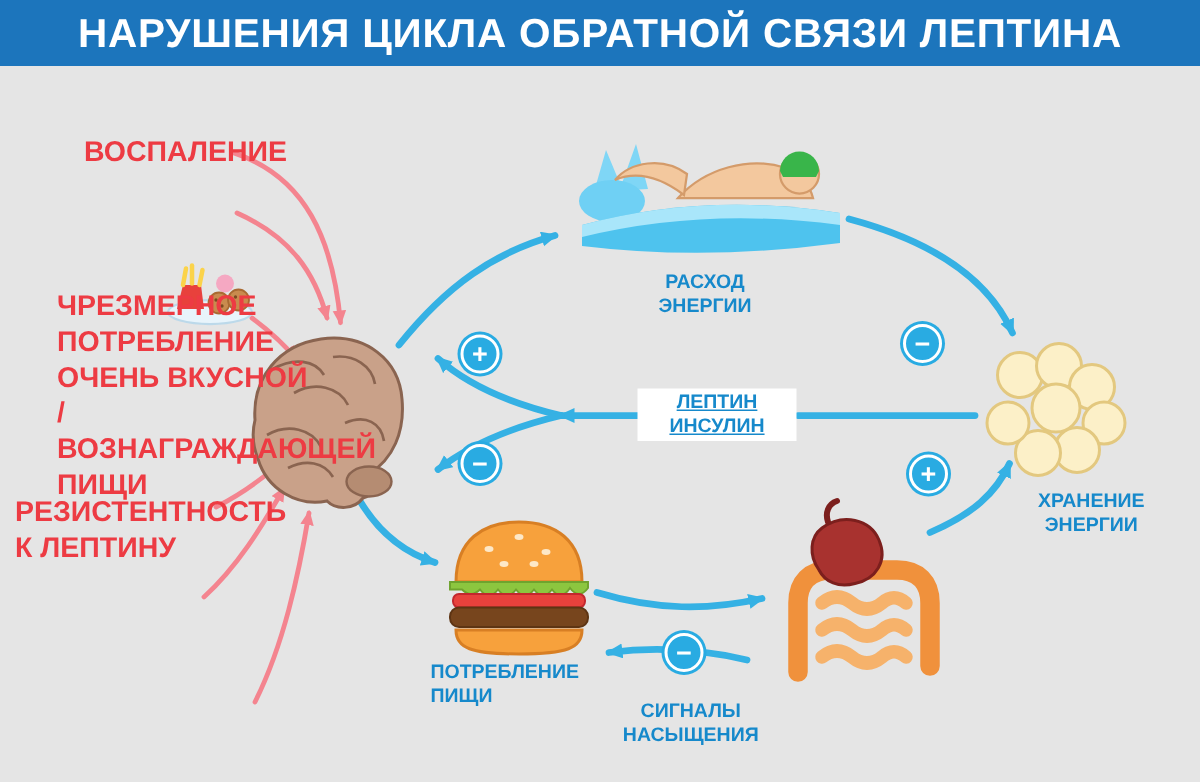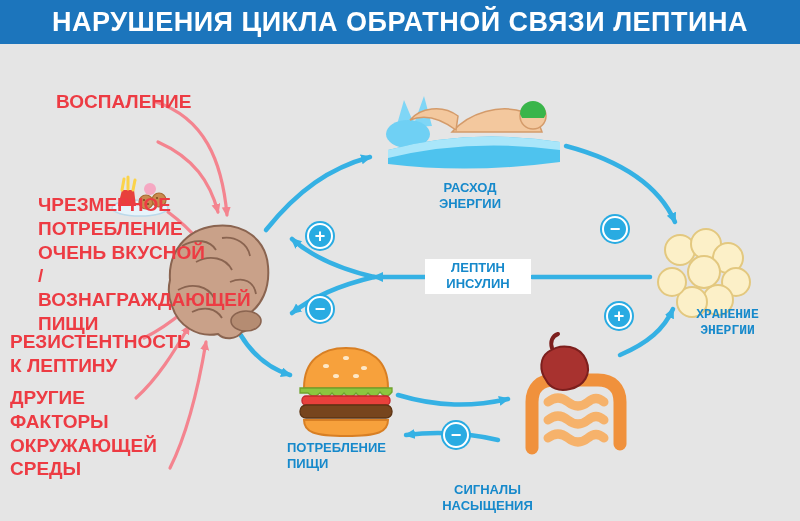--- a/index.html
+++ b/index.html
@@ -35,24 +35,24 @@
   
   #factor-0 { left:56px;  top:90px;  width:110px; }
   #factor-1 { left:42px;  top:122px; width:120px; text-align:center; }
   #factor-2 { left:10px;  top:193px; width:170px;margin-left:28px; }
   #factor-3 { left:10px;  top:330px; width:150px; }
   #factor-4 { left:10px;  top:386px; width:150px; }
   #factor-5 { left:36px;  top:470px; width:200px; }
 
   
   #node-label-0 { left:405px; top:180px; width:130px; }
-  #node-label-1 { left:425px; top:259px; width:106px; }
-  #node-label-2 { left:665px; top:307px; width:125px;font-family:Liberation Mono, monospace; }
+  #node-label-1 { left:425px; top:259px; width:106px;text-decoration:underline; }
+  #node-label-2 { left:665px; top:326px; width:125px; }
   #node-label-3 { left:287px; top:440px; width:130px; text-align:left; }
-  #node-label-4 { left:403px; top:482px; width:115px;margin-left:27px; }
+  #node-label-4 { left:403px; top:466px; width:115px; }
   #node-label-5 { left:582px; top:455px; width:145px; text-align:left; }
 
   
   #badge-0 { left:307px; top:223px; }
   #badge-1 { left:307px; top:296px; }
   #badge-2 { left:602px; top:216px; }
   #badge-3 { left:606px; top:303px; }
   #badge-4 { left:443px; top:422px; }
 </style>
 </head>
@@ -178,23 +178,20 @@
   </svg>
 
   <div class="factor" id="factor-0">ВОСПАЛЕНИЕ</div>
   <div class="factor" id="factor-2">ЧРЕЗМЕРНОЕ
 ПОТРЕБЛЕНИЕ
 ОЧЕНЬ ВКУСНОЙ
 /ВОЗНАГРАЖДАЮЩЕЙ
 ПИЩИ</div>
   <div class="factor" id="factor-3">РЕЗИСТЕНТНОСТЬ
 К ЛЕПТИНУ</div>
-  <div class="factor" id="factor-4">ДРУГИЕ ФАКТОРЫ
-ОКРУЖАЮЩЕЙ
-СРЕДЫ</div>
 
   <div class="cycle-label" id="node-label-0">РАСХОД
 ЭНЕРГИИ</div>
   <div class="cycle-label on-line" id="node-label-1">ЛЕПТИН
 ИНСУЛИН</div>
   <div class="cycle-label" id="node-label-2">ХРАНЕНИЕ
 ЭНЕРГИИ</div>
   <div class="cycle-label" id="node-label-3">ПОТРЕБЛЕНИЕ
 ПИЩИ</div>
   <div class="cycle-label" id="node-label-4">СИГНАЛЫ

